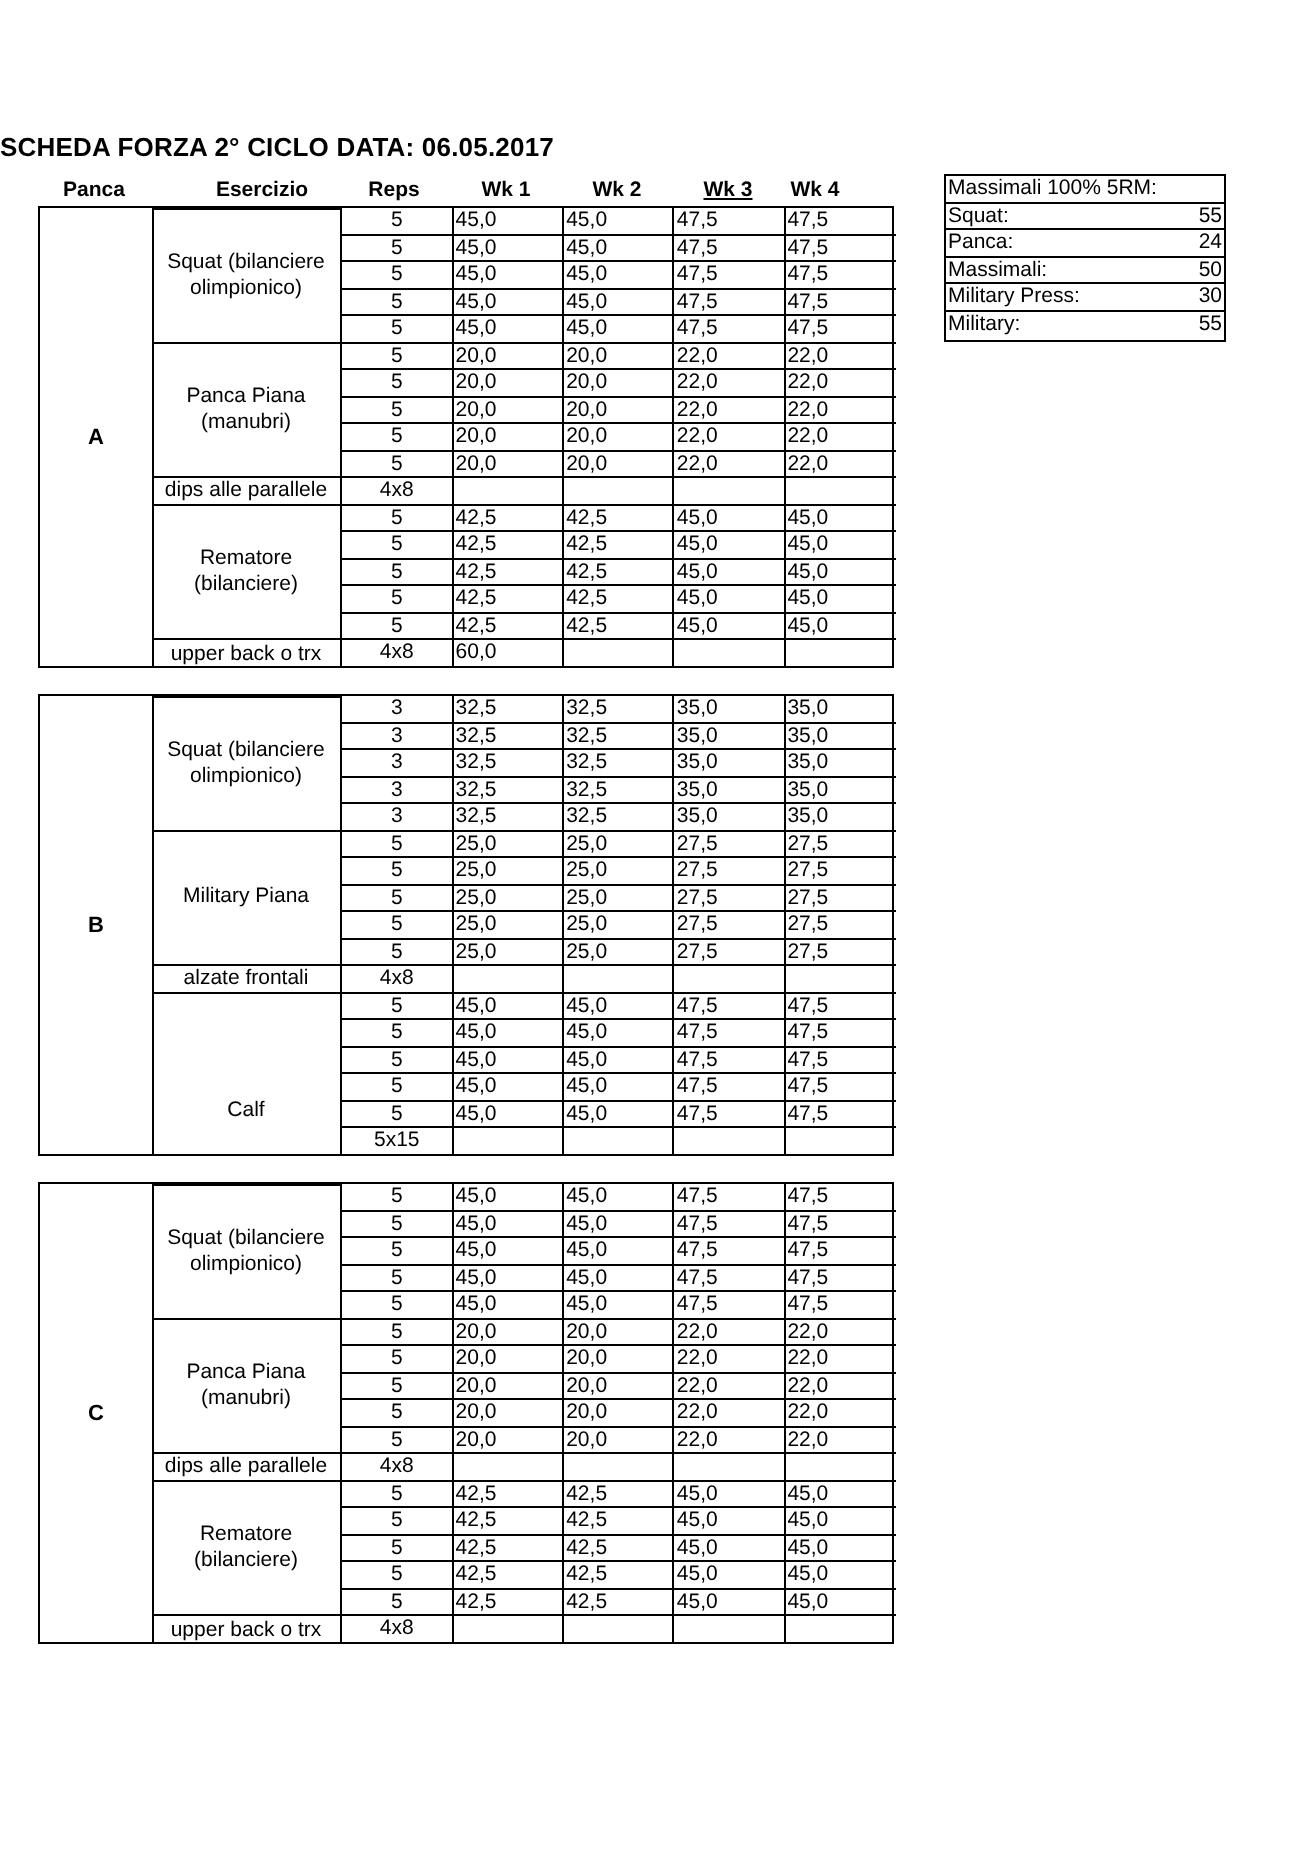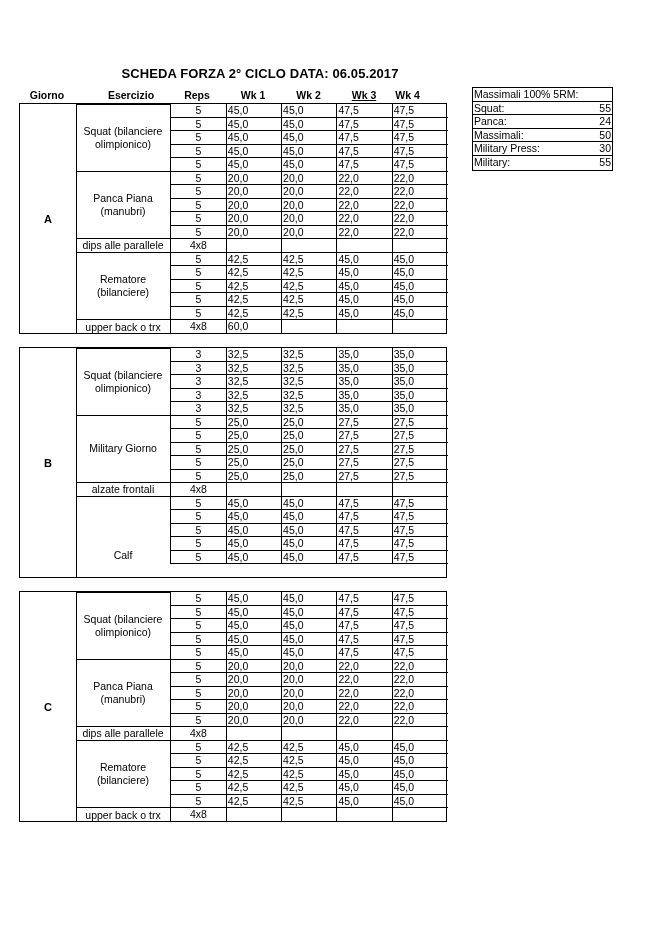--- a/index.html
+++ b/index.html
@@ -1,18 +1,18 @@
 <!DOCTYPE html>
 <html><head>
 <meta charset="utf-8">
 <style>
   html, body { margin: 0; padding: 0; background: #ffffff; }
   body { width: 654px; height: 925px; position: relative; overflow: hidden;
          font-family: "Liberation Sans", sans-serif; color: #000; }
-  .title { position: absolute; left: 0; top: 66px; width: 520px; text-align: center;
+  .title { position: absolute; left: 0; top: 66px; width: 520px; 
            font-weight: bold; font-size: 13px; letter-spacing: 0.1px; }
   .hdr { position: absolute; top: 88px; height: 14px; font-weight: bold; font-size: 10.5px;
          text-align: center; line-height: 14px; }
   .day { position: absolute; left: 19px; width: 428px; border: 1px solid #000; box-sizing: border-box; }
   .giorno { position: absolute; left: 0; top: 0; bottom: 0; width: 56px; border-right: 1px solid #000;
             display: flex; align-items: center; justify-content: center; font-weight: bold; font-size: 11px; }
   .ex { position: absolute; left: 56px; width: 94px; border-bottom: 1px solid #000; box-sizing: border-box;
         display: flex; align-items: center; justify-content: center; text-align: center;
         font-size: 10.5px; line-height: 13px; }
   .ex.first { border-top: 2px solid #000; }
@@ -26,21 +26,21 @@
   .max { position: absolute; left: 472px; top: 87px; width: 141px; border: 1.5px solid #000; box-sizing: border-box; }
   .max-row { height: 13.6px; box-sizing: border-box; border-bottom: 1px solid #000; display: flex;
              justify-content: space-between; font-size: 10.5px; line-height: 13px; padding: 0 1px; }
   .max-row:last-child { border-bottom: none; }
 </style>
 </head>
 <body>
 
 <div class="title">SCHEDA FORZA 2° CICLO DATA: 06.05.2017</div>
 
-<div class="hdr" style="left:19px;width:56px;">Giorno</div>
+<div class="hdr" style="left:19px;width:56px;">Panca</div>
 <div class="hdr" style="left:84px;width:94px;">Esercizio</div>
 <div class="hdr" style="left:169px;width:56px;">Reps</div>
 <div class="hdr" style="left:225px;width:56px;">Wk 1</div>
 <div class="hdr" style="left:281px;width:55px;">Wk 2</div>
 <div class="hdr" style="left:336px;width:56px;text-decoration:underline;">Wk 3</div>
 <div class="hdr" style="left:380px;width:55px;">Wk 4</div>
 
 <div id="days-root">
     <div class="day" style="top: 103px; height: 231.01px;">
       <div class="giorno">A</div>
@@ -200,21 +200,21 @@
         <div class="cell wk">35,0</div>
         <div class="cell wk l">35,0</div>
       </div>
       <div class="row" style="top: 54.12px;">
         <div class="cell reps">3</div>
         <div class="cell wk">32,5</div>
         <div class="cell wk">32,5</div>
         <div class="cell wk">35,0</div>
         <div class="cell wk l">35,0</div>
       </div>
-      <div class="ex" style="top: 67.65px; height: 67.65px; padding: 0px 4px;">Military Giorno</div>
+      <div class="ex" style="top: 67.65px; height: 67.65px; padding: 0px 4px;">Military Piana</div>
       <div class="row" style="top: 67.65px;">
         <div class="cell reps">5</div>
         <div class="cell wk">25,0</div>
         <div class="cell wk">25,0</div>
         <div class="cell wk">27,5</div>
         <div class="cell wk l">27,5</div>
       </div>
       <div class="row" style="top: 81.18px;">
         <div class="cell reps">5</div>
         <div class="cell wk">25,0</div>
@@ -280,20 +280,27 @@
         <div class="cell wk l">47,5</div>
       </div>
       <div class="row" style="top: 202.95px;">
         <div class="cell reps">5</div>
         <div class="cell wk">45,0</div>
         <div class="cell wk">45,0</div>
         <div class="cell wk">47,5</div>
         <div class="cell wk l">47,5</div>
       </div>
       <div class="ex" style="top: 201px; height: 13.53px; border-bottom: none;">Calf</div>
+      <div class="row last" style="top: 216.48px;">
+        <div class="cell reps">5x15</div>
+        <div class="cell wk"></div>
+        <div class="cell wk"></div>
+        <div class="cell wk"></div>
+        <div class="cell wk l"></div>
+      </div>
     </div>
     <div class="day" style="top: 591px; height: 231.01px;">
       <div class="giorno">C</div>
       <div class="ex first" style="top: -1px; height: 68.65px; padding: 0px 4px;">Squat (bilanciere olimpionico)</div>
       <div class="row" style="top: 0px;">
         <div class="cell reps">5</div>
         <div class="cell wk">45,0</div>
         <div class="cell wk">45,0</div>
         <div class="cell wk">47,5</div>
         <div class="cell wk l">47,5</div>

